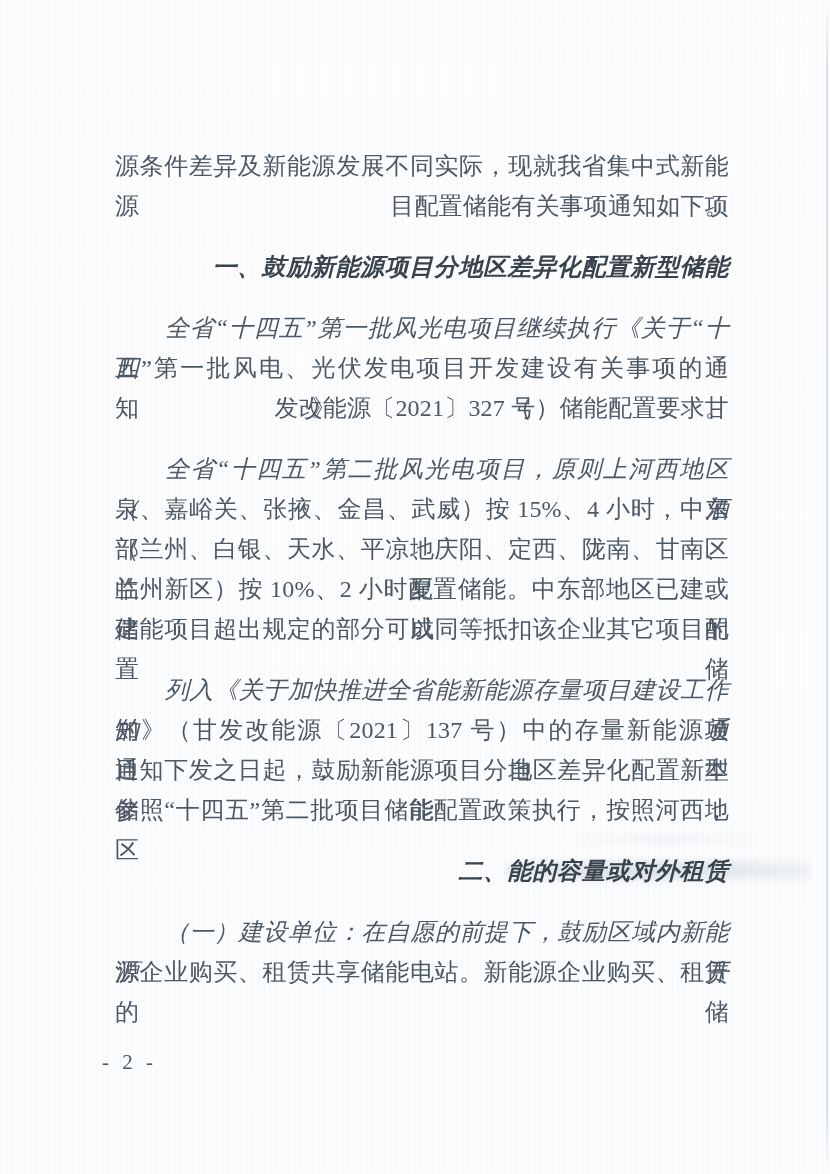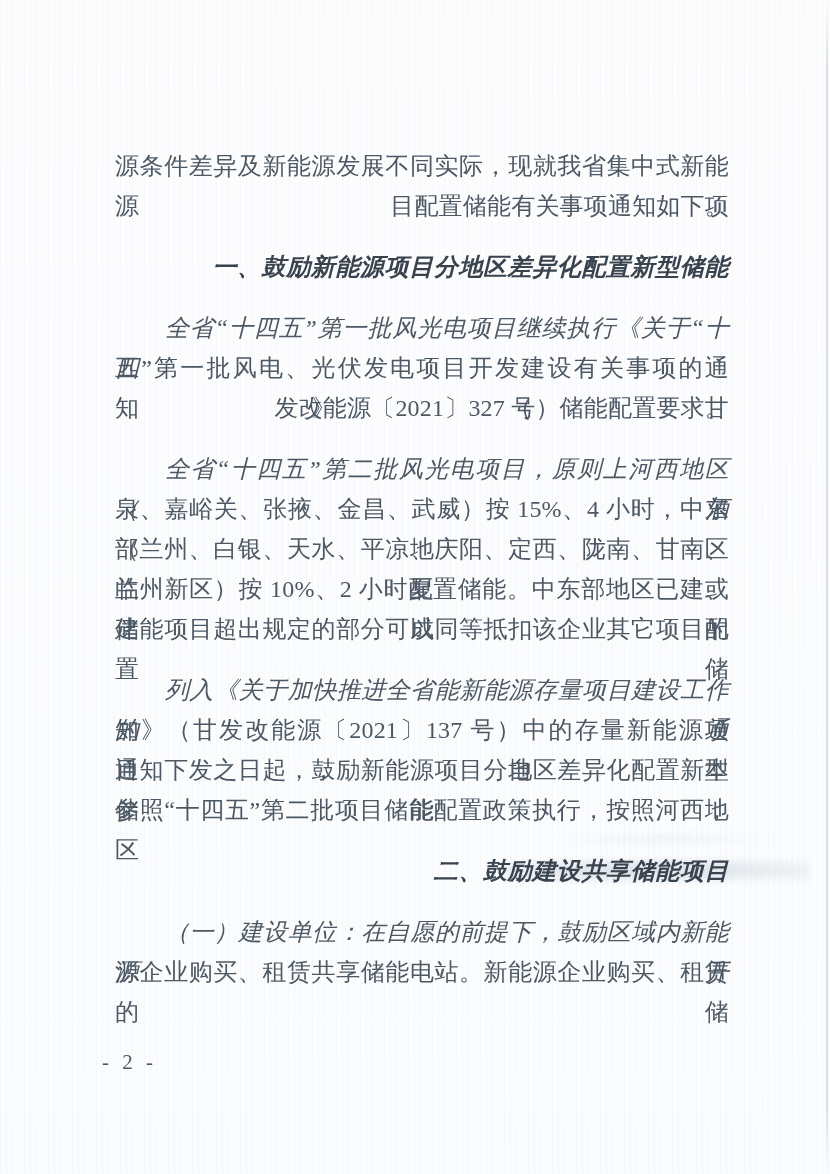--- a/index.html
+++ b/index.html
@@ -123,21 +123,21 @@
       <div class="line">发改能源〔2021〕327 号）储能配置要求。</div>
       <div class="line para-gap indent justify">全省“十四五”第二批风光电项目，原则上河西地区（酒</div>
       <div class="line justify">泉、嘉峪关、张掖、金昌、武威）按 15%、4 小时，中东部地区</div>
       <div class="line justify">（兰州、白银、天水、平凉、庆阳、定西、陇南、甘南、临夏、</div>
       <div class="line justify">兰州新区）按 10%、2 小时配置储能。中东部地区已建或建成的</div>
       <div class="line justify">储能项目超出规定的部分可以同等抵扣该企业其它项目配置储</div>
       <div class="line para-gap indent justify">列入《关于加快推进全省能新能源存量项目建设工作的通</div>
       <div class="line justify">知》（甘发改能源〔2021〕137 号）中的存量新能源项目，自本</div>
       <div class="line justify">通知下发之日起，鼓励新能源项目分地区差异化配置新型储能，</div>
       <div class="line justify">参照“十四五”第二批项目储能配置政策执行，按照河西地区</div>
-      <div class="line heading para-gap indent">二、鼓励建设共享储能项目</div>
+      <div class="line heading para-gap indent">二、能的容量或对外租赁</div>
       <div class="line para-gap indent justify">（一）建设单位：在自愿的前提下，鼓励区域内新能源开</div>
       <div class="line justify">源企业购买、租赁共享储能电站。新能源企业购买、租赁的储</div>
     </div>
 
   <div class="page-number">- 2 -</div>
 
   <div class="scan-edge"></div>
 </div>
 
 </body></html>

